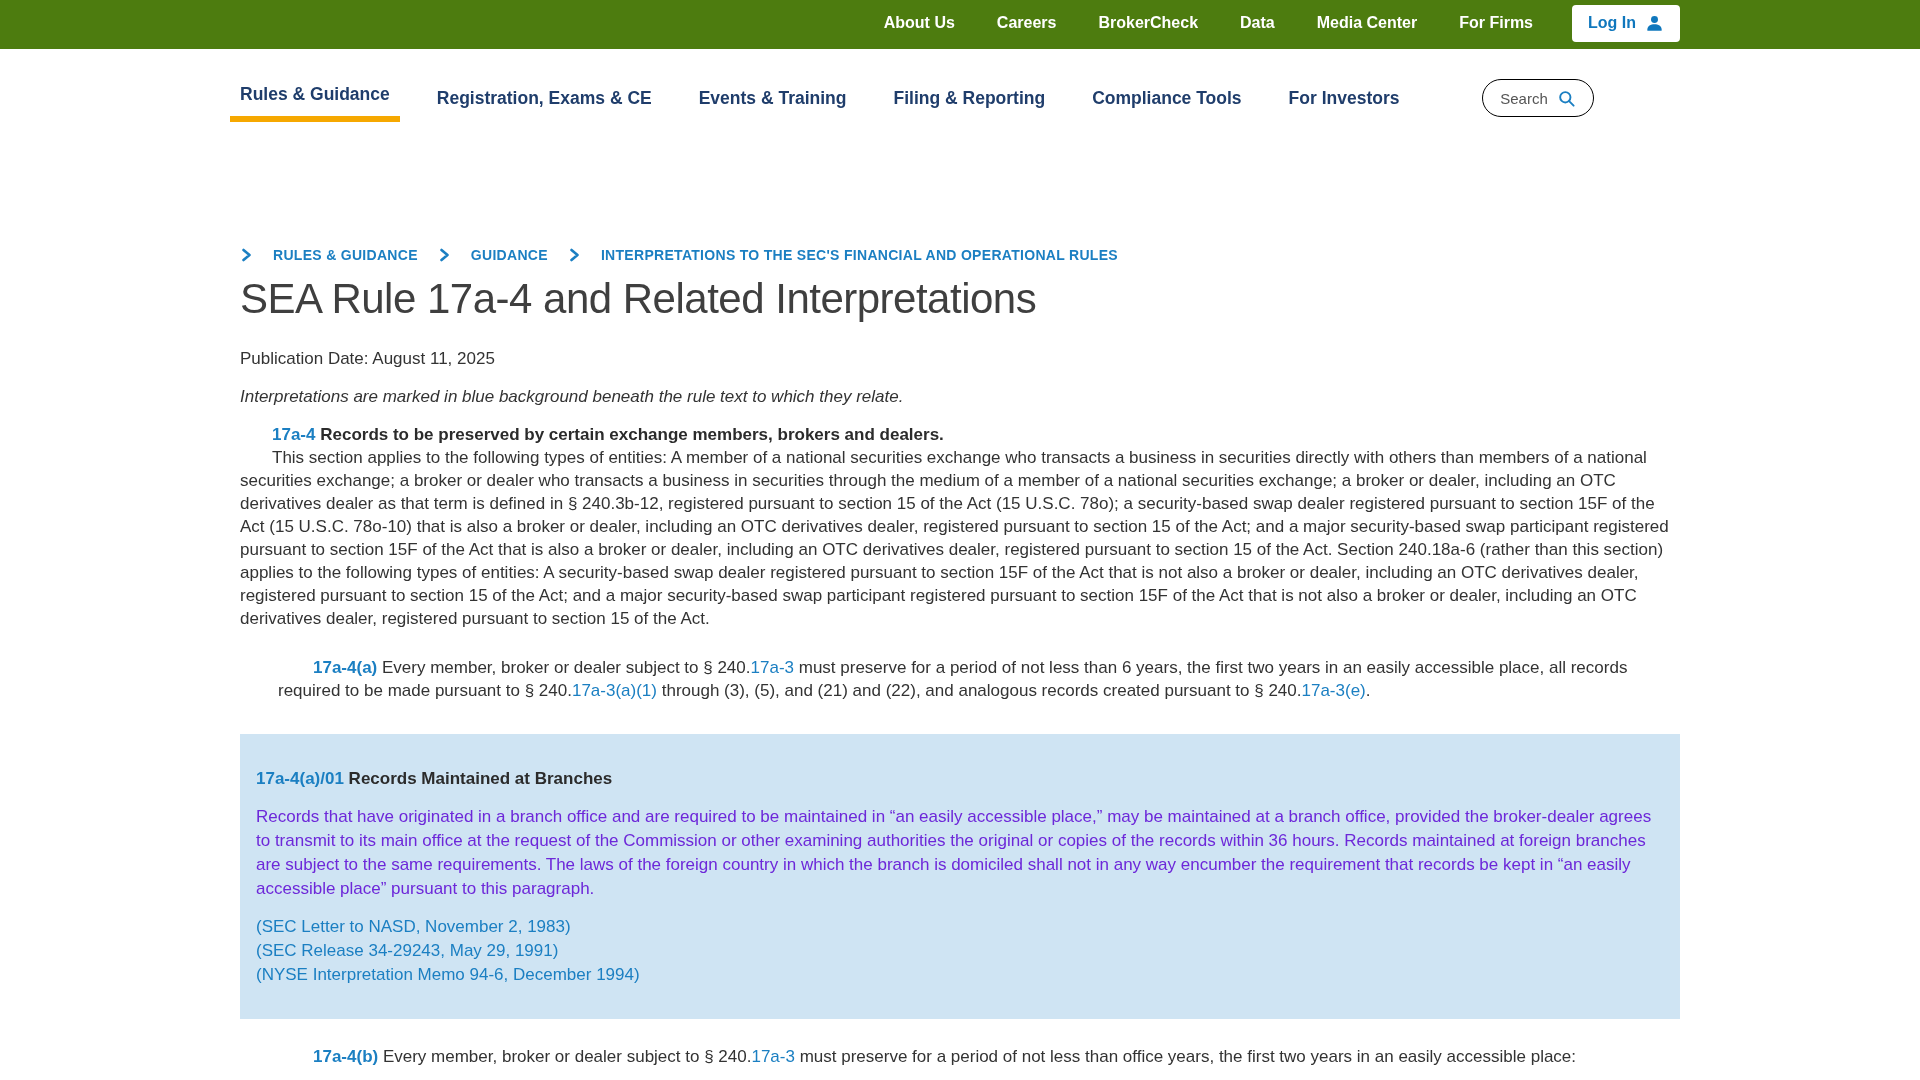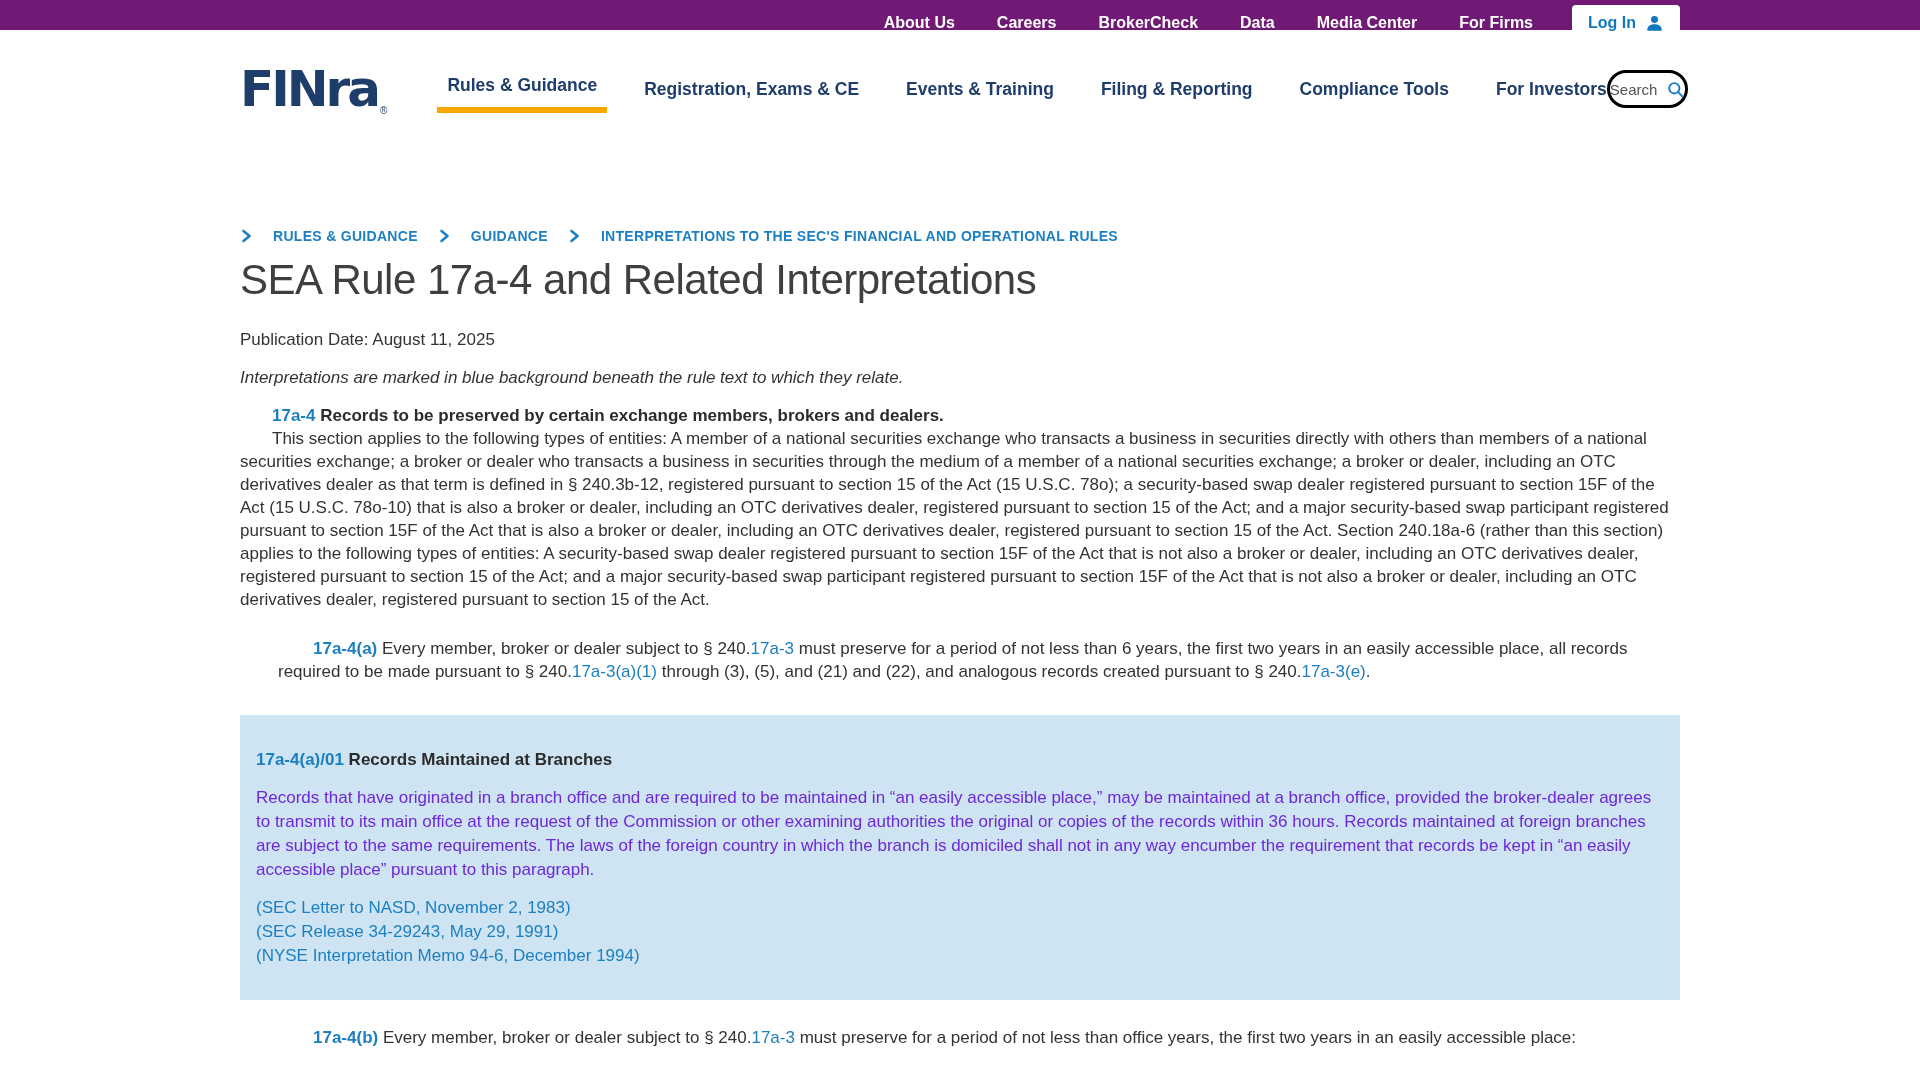--- a/index.html
+++ b/index.html
@@ -2,42 +2,42 @@
 <html><head>
 <meta charset="utf-8">
 <style>
   * { margin:0; padding:0; box-sizing:border-box; }
   html, body { width:1920px; height:1080px; overflow:hidden; background:#fff; }
   body { font-family:"Liberation Sans","DejaVu Sans",sans-serif; color:#333; }
   a { cursor:pointer; }
   .container { width:1440px; margin:0 auto; }
 
   
-  .utility-bar { background:#701a75; height:30px; }
+  .utility-bar { background:#4d7c0f; height:49px; }
   .util-inner { display:flex; justify-content:flex-end; align-items:center; height:46px; }
   .util-links { display:flex; align-items:center; }
   .util-link { color:#fff; text-decoration:none; font-size:16px; font-weight:700; padding:0 21px; white-space:nowrap; }
   .login-btn { margin-left:18px; background:#fff; color:#0f77bd; border:none; border-radius:4px;
                font-family:inherit; font-size:16px; font-weight:700; padding:9px 16px;
                display:flex; align-items:center; gap:9px; cursor:pointer;justify-content:flex-end; }
 
   
   .main-header { background:#fff; height:124px; padding-top:30px; }
   .header-inner { display:flex; align-items:center; }
   .logo { text-decoration:none; margin-right:60px; white-space:nowrap; }
   .logo-text { font-family:"DejaVu Sans","Liberation Sans",sans-serif; font-size:50px; font-weight:800;
                color:#1f3d6b; letter-spacing:-3px; }
   .logo-reg { font-size:10px; color:#1f3d6b; vertical-align:-8px; margin-left:2px; }
   .main-nav { display:flex; align-items:baseline; gap:47px; flex:1; }
   .nav-item { color:#1f3d6b; font-size:17.5px; font-weight:700; text-decoration:none;
               position:relative; white-space:nowrap; display:inline-block; }
   .nav-item.active { transform:translateY(-4px); }
   .nav-item.active::after { content:""; position:absolute; left:-10px; right:-10px; bottom:-17px;
                             height:6px; background:#f6a800; }
-  .search-pill { margin-left:auto; margin-right:86px; border:3px solid #000000; border-radius:20px;
+  .search-pill { margin-left:auto; margin-right:86px; border:1px solid #000000; border-radius:20px;
                  height:38px; width:112px; display:flex; align-items:center; justify-content:center;
                  gap:9px; cursor:pointer; background:#fff; }
   .search-label { font-size:15px; color:#555; }
 
   
   .content { width:1440px; margin:0 auto; padding-top:74px; }
   .breadcrumb { display:flex; align-items:center; gap:20px; }
   .crumb { display:flex; align-items:center; gap:20px; }
   .crumb-link { color:#1b7fc2; text-decoration:none; font-size:14px; font-weight:700;
                 letter-spacing:.3px; text-transform:uppercase; white-space:nowrap; }
@@ -91,23 +91,20 @@
         <svg width="19" height="19" viewBox="0 0 24 24" fill="#0f77bd">
           <circle cx="12" cy="7" r="4.4"></circle>
           <path d="M12 13c-4.8 0-9 2.4-9 6.4V21h18v-1.6c0-4-4.2-6.4-9-6.4z"></path>
         </svg>
       </button>
     </div>
   </header>
 
   <header class="main-header">
     <div class="container header-inner">
-      <a class="logo" href="#">
-        <span class="logo-text">FINra</span><span class="logo-reg">®</span>
-      </a>
       <nav class="main-nav">
 
           <a class="nav-item active" href="#">Rules &amp; Guidance</a>
 
           <a class="nav-item" href="#">Registration, Exams &amp; CE</a>
 
           <a class="nav-item" href="#">Events &amp; Training</a>
 
           <a class="nav-item" href="#">Filing &amp; Reporting</a>
 

